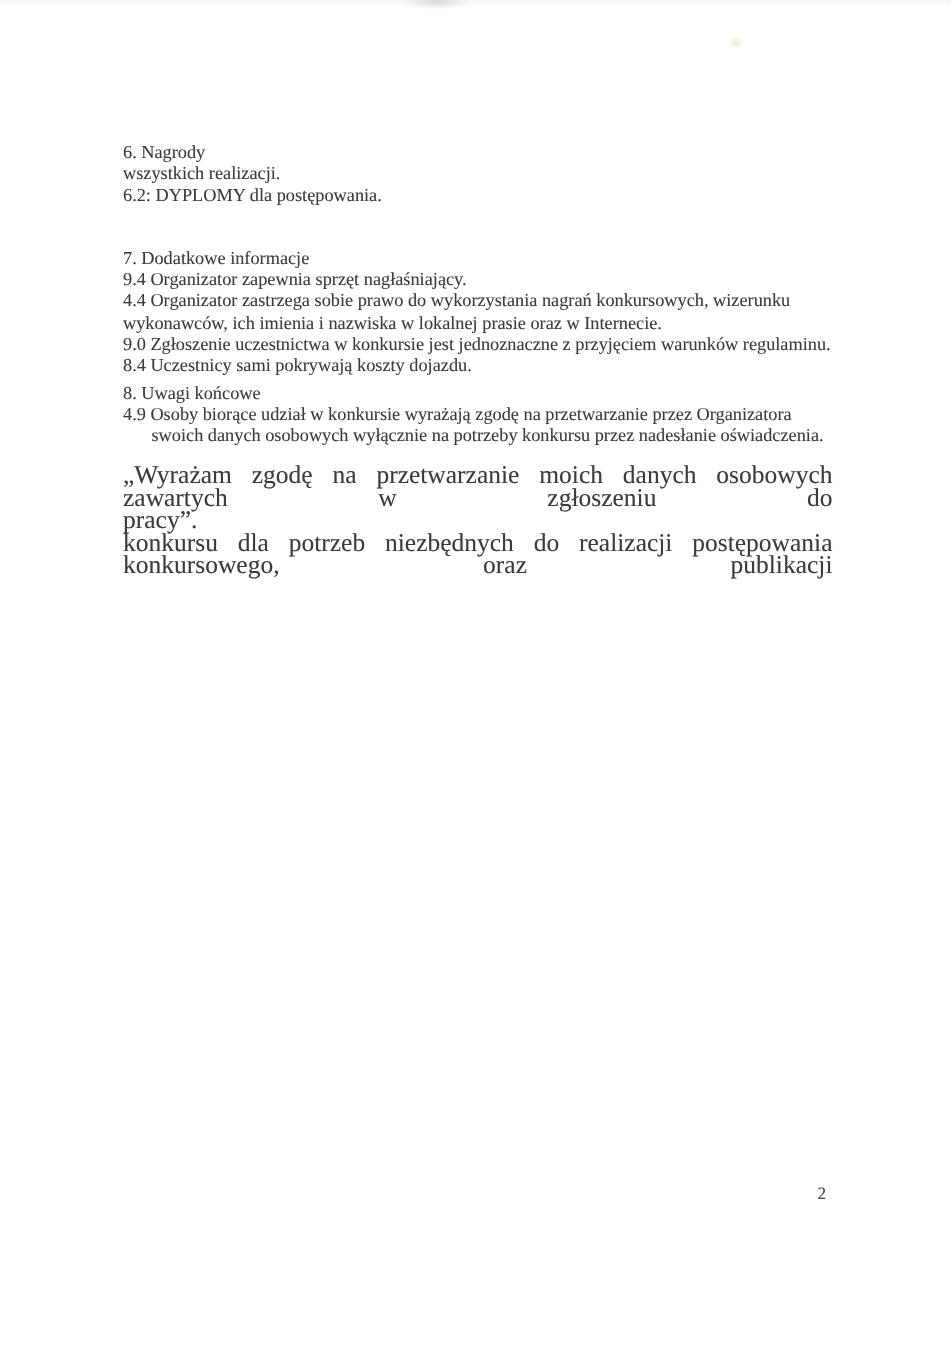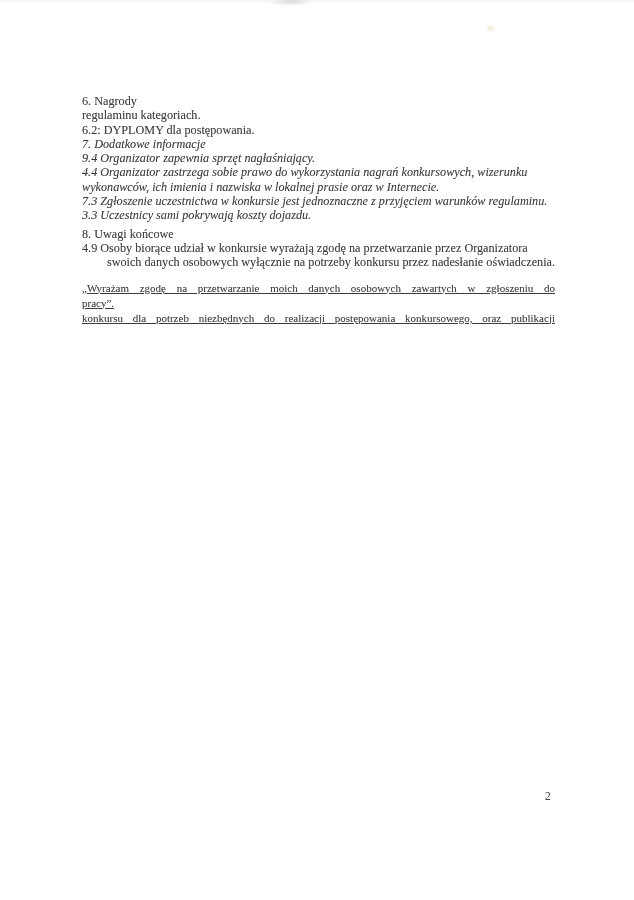--- a/index.html
+++ b/index.html
@@ -50,28 +50,27 @@
     position: absolute;
     left: 82px;
     top: 94px;
     width: 473px;
     font-size: 12.2px;
     line-height: 14.3px;
   }
   .line {
     white-space: nowrap;
   }
-  .sec-7 { margin-top: 0; font-style: italic; }
+  .sec-7 { margin-top: 28px; }
   .sec-8 { margin-top: 4px; }
-  .hang { padding-left: 19px; text-align: right; }
+  .hang { padding-left: 19px; }
   .quote {
     margin-top: 11px;
-    font-size: 11px;
+    font-size: 17px;
     line-height: 15px;
-    text-decoration: underline;
   }
   .quote .just {
     white-space: normal;
     text-align: justify;
     text-align-last: justify;
   }
   .page-number {
     position: absolute;
     left: 545px;
     top: 790px;
@@ -86,41 +85,41 @@
 
   <div class="edge-shadow-top"></div>
   <div class="smudge-top"></div>
   <div class="speck-yellow"></div>
 
   <div class="content">
 
     <section class="sec sec-6">
       <div class="line">6. Nagrody</div>
       <div>
-        <div class="line">regulaminu kategoriach.</div>
+        <div class="line">wszystkich realizacji.</div>
       </div>
       <div>
         <div class="line">6.2: DYPLOMY dla postępowania.</div>
       </div>
     </section>
 
     <section class="sec sec-7">
       <div class="line">7. Dodatkowe informacje</div>
       <div>
         <div class="line">9.4 Organizator zapewnia sprzęt nagłaśniający.</div>
       </div>
       <div>
         <div class="line">4.4 Organizator zastrzega sobie prawo do wykorzystania nagrań konkursowych, wizerunku</div>
         <div class="line">wykonawców, ich imienia i nazwiska w lokalnej prasie oraz w Internecie.</div>
       </div>
       <div>
-        <div class="line">7.3 Zgłoszenie uczestnictwa w konkursie jest jednoznaczne z przyjęciem warunków regulaminu.</div>
+        <div class="line">9.0 Zgłoszenie uczestnictwa w konkursie jest jednoznaczne z przyjęciem warunków regulaminu.</div>
       </div>
       <div>
-        <div class="line">3.3 Uczestnicy sami pokrywają koszty dojazdu.</div>
+        <div class="line">8.4 Uczestnicy sami pokrywają koszty dojazdu.</div>
       </div>
     </section>
 
     <section class="sec sec-8">
       <div class="line">8. Uwagi końcowe</div>
       <div>
         <div class="line">4.9 Osoby biorące udział w konkursie wyrażają zgodę na przetwarzanie przez Organizatora</div>
         <div class="line hang">swoich danych osobowych wyłącznie na potrzeby konkursu przez nadesłanie oświadczenia.</div>
       </div>
     </section>

